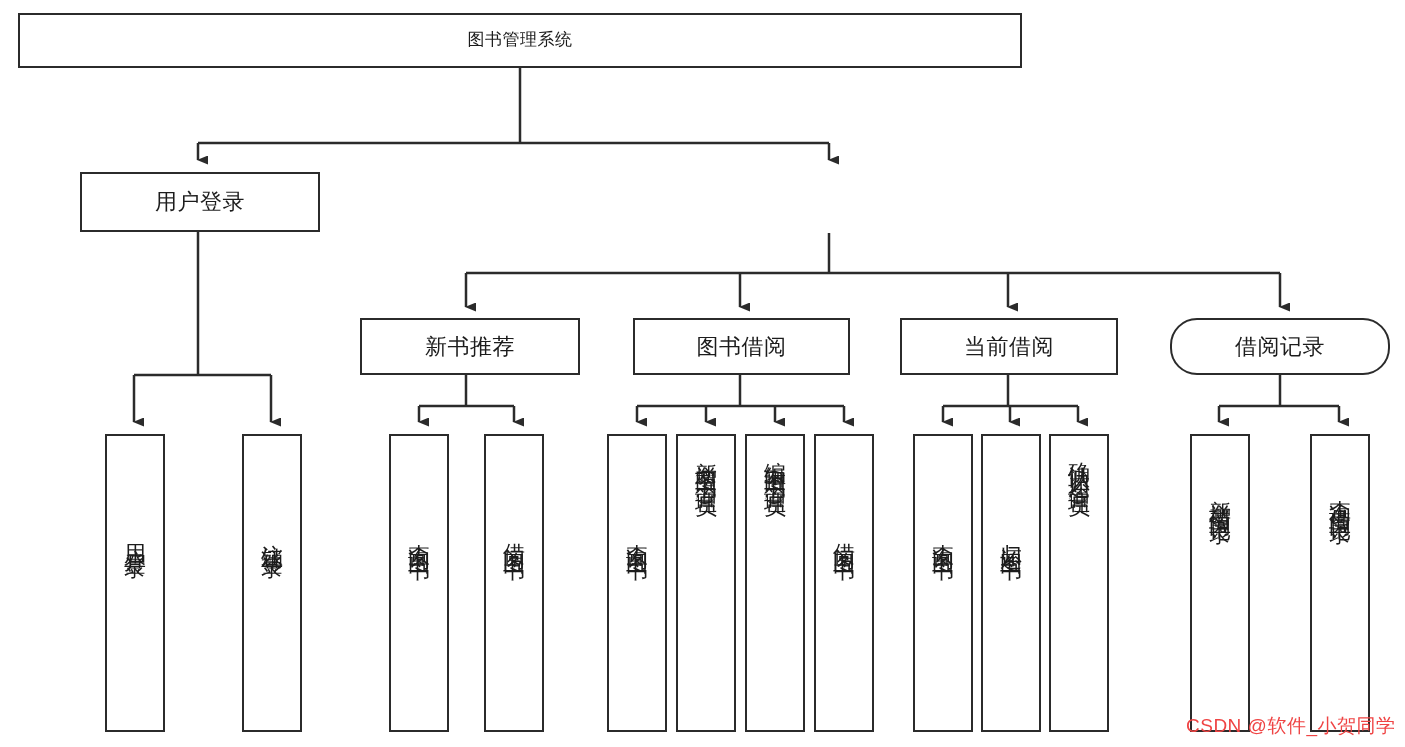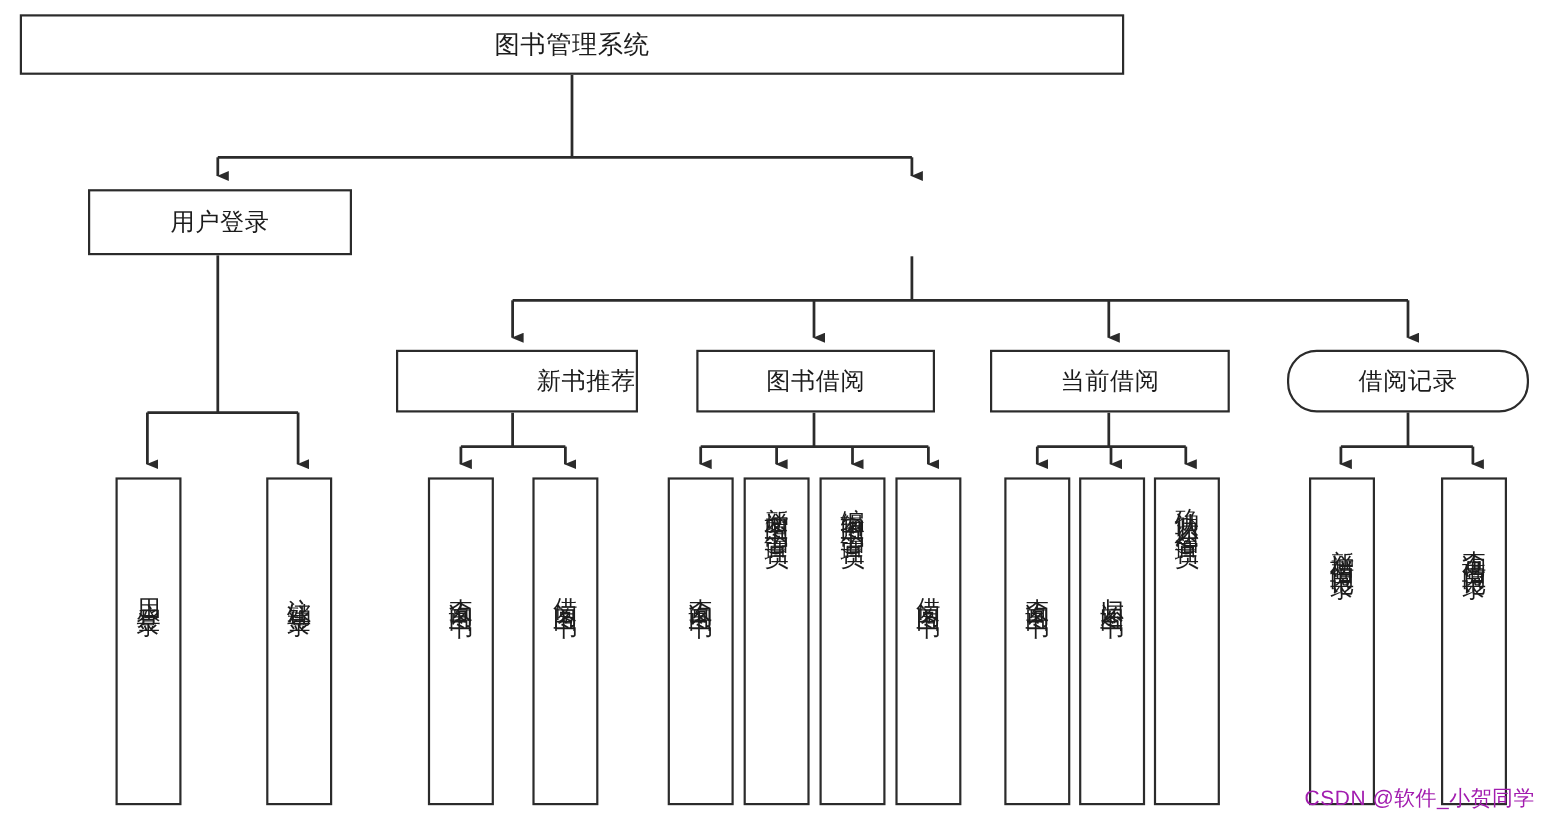--- a/index.html
+++ b/index.html
@@ -40,21 +40,21 @@
     display: block;
     text-align: center;
     line-height: 1.06;
     letter-spacing: 0.5px;
   }
   
   .node.horiz .label {
     font-size: 22px;
   }
   .node.root .label {
-    font-size: 23px;
+    font-size: 17px;
   }
   
   .node.vert {
     align-items: flex-start;
     justify-content: center;
     padding-top: 6px;
   }
   .node.vert .label {
     writing-mode: vertical-rl;
     text-orientation: upright;
@@ -70,21 +70,21 @@
     margin-top: 40px;
   }
   .node.vert.top .label {
     margin-top: 2px;
   }
   #watermark {
     position: absolute;
     left: 1186px;
     top: 713px;
     font-size: 19px;
-    color: #a21caf;
+    color: #ef4444;
     white-space: nowrap;
     z-index: 3;
     letter-spacing: 0.5px;
   }
 </style>
 </head>
 <body>
 
 <div id="canvas">
 
@@ -139,21 +139,21 @@
   </svg>
 
   <div class="node horiz root" style="left:18px; top:13px; width:1004px; height:55px;">
     <span class="label">图书管理系统</span>
   </div>
 
   <div class="node horiz" style="left:80px; top:172px; width:240px; height:60px;">
     <span class="label">用户登录</span>
   </div>
 
-  <div class="node horiz" style="left:360px; top:318px; width:220px; height:57px;justify-content:flex-end;">
+  <div class="node horiz" style="left:360px; top:318px; width:220px; height:57px;">
     <span class="label">新书推荐</span>
   </div>
   <div class="node horiz" style="left:900px; top:318px; width:218px; height:57px;">
     <span class="label">当前借阅</span>
   </div>
   <div class="node horiz" style="left:633px; top:318px; width:217px; height:57px;">
     <span class="label">图书借阅</span>
   </div>
   <div class="node horiz" style="left:1170px; top:318px; width:220px; height:57px;border-radius:27px;">
     <span class="label">借阅记录</span>

